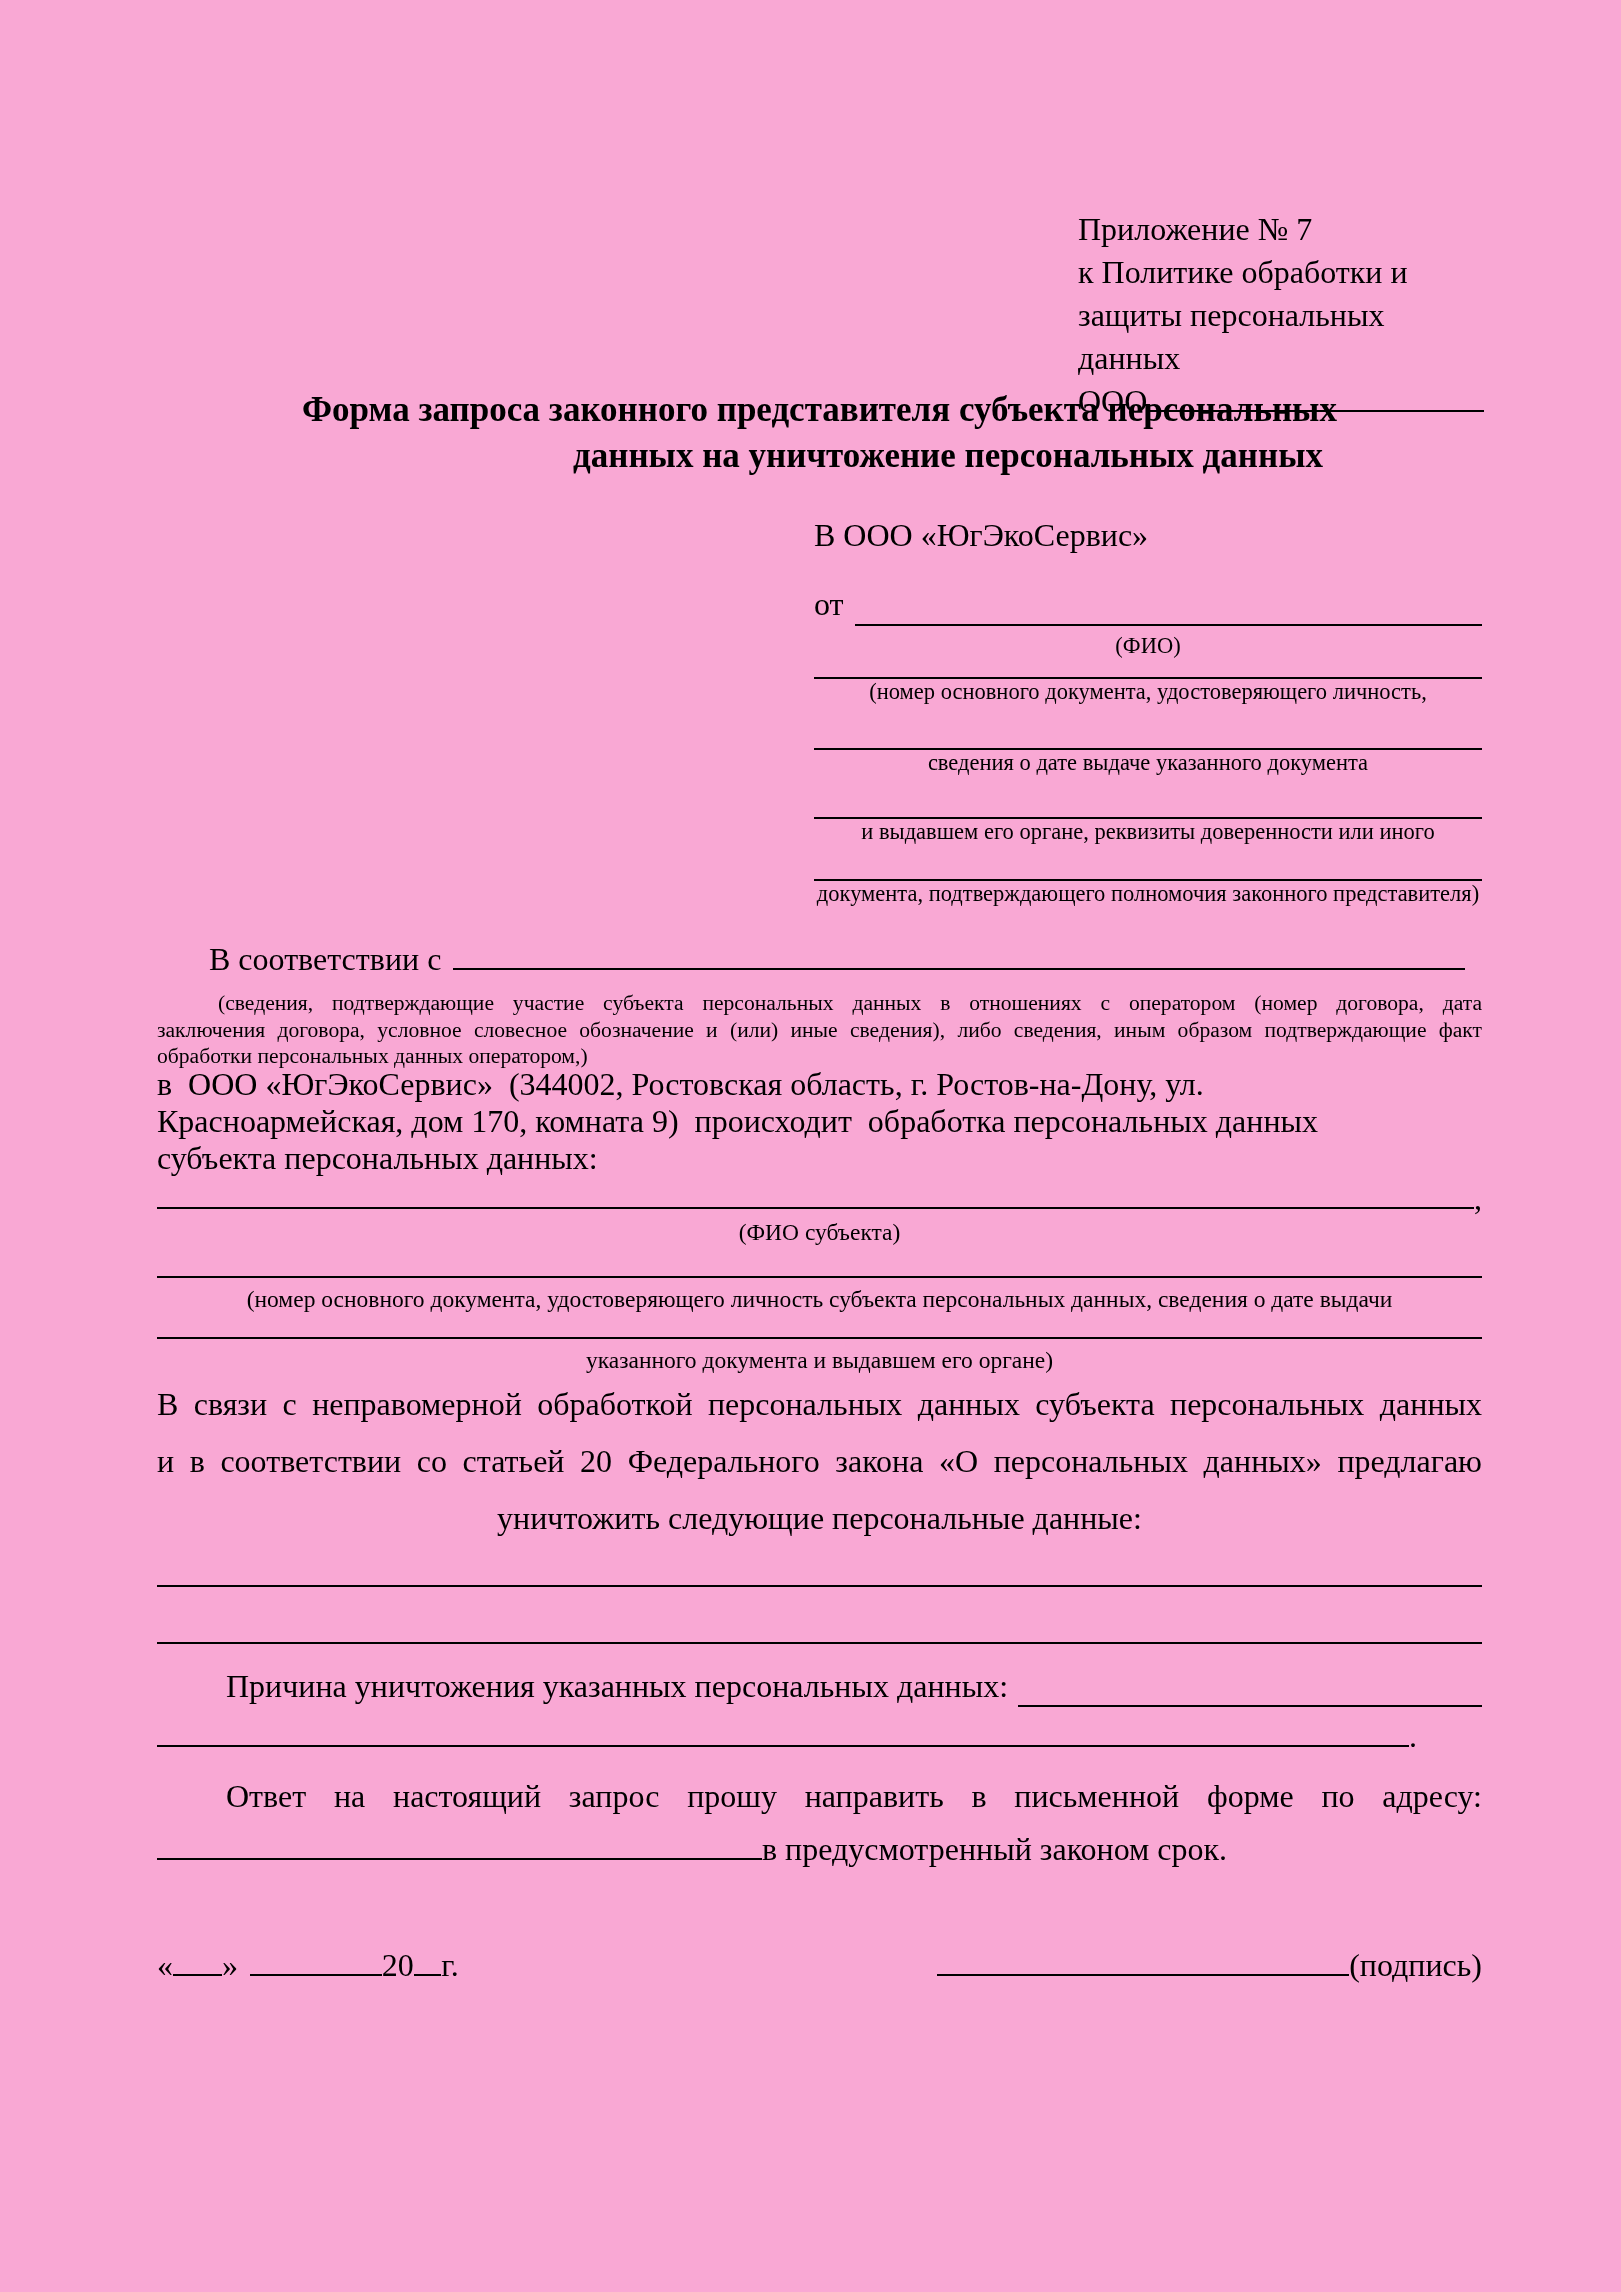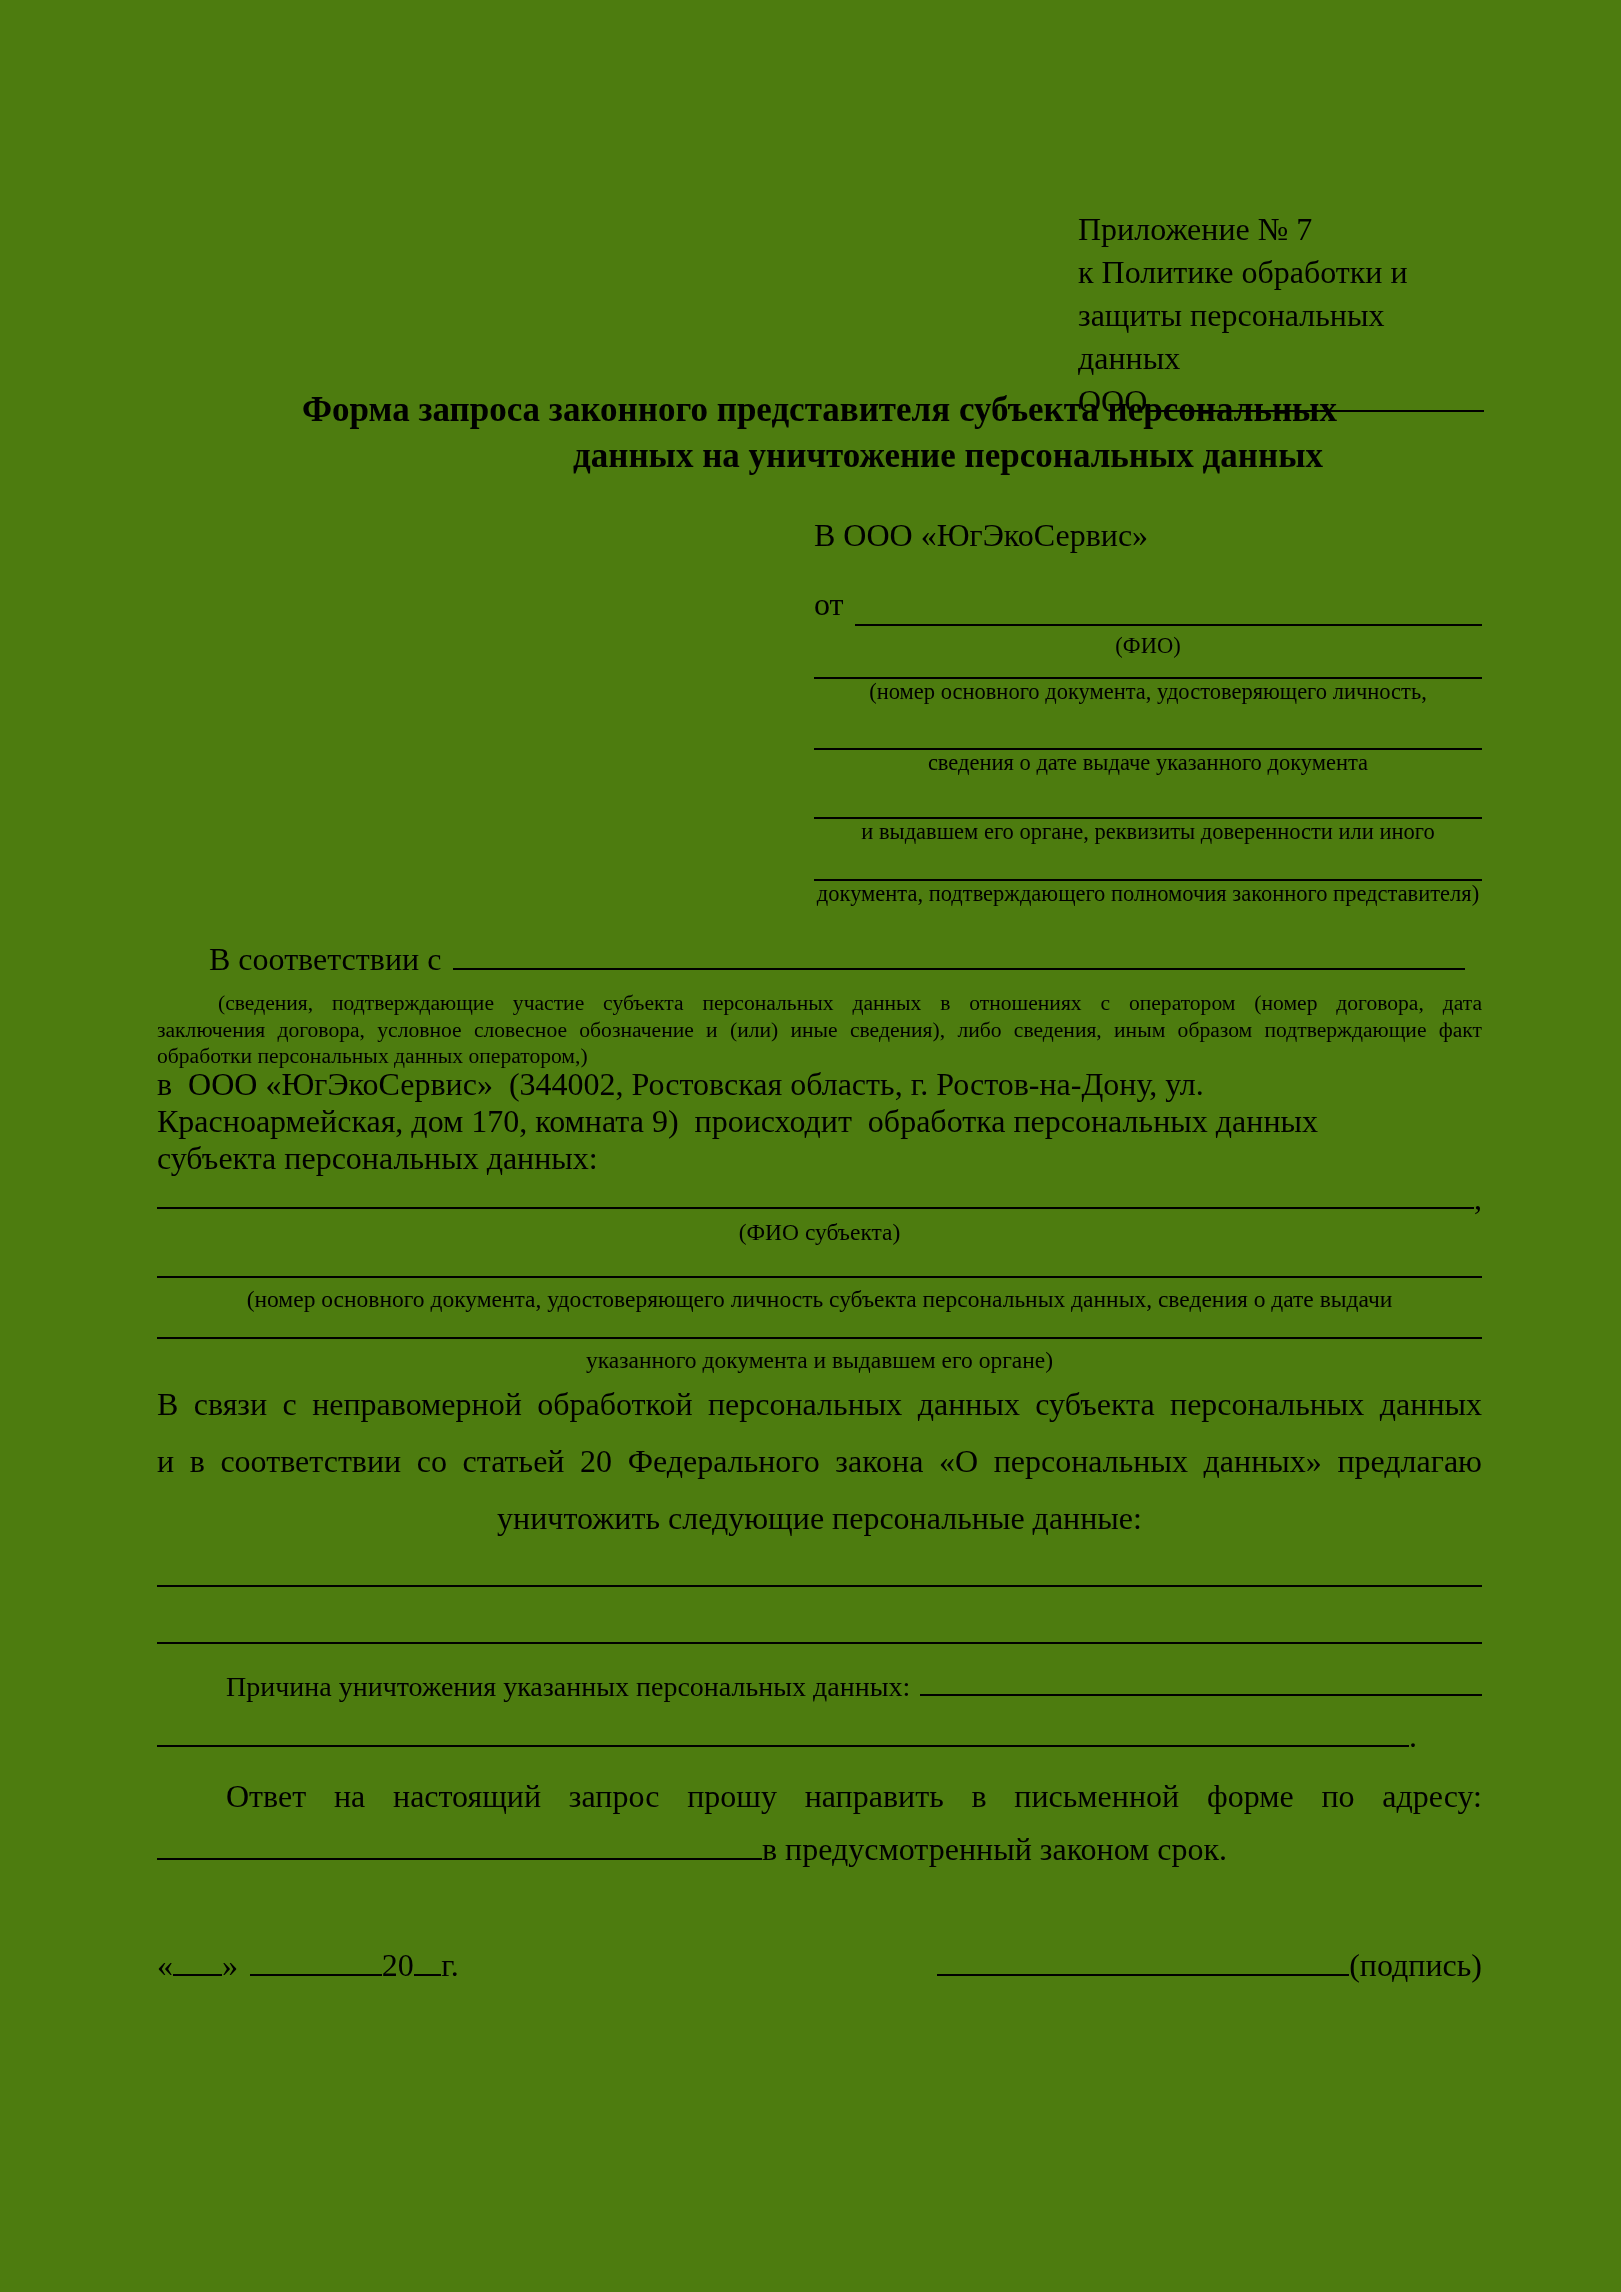--- a/index.html
+++ b/index.html
@@ -1,20 +1,20 @@
 <!DOCTYPE html>
 <html><head>
 <meta charset="utf-8">
 <style>
   * { margin:0; padding:0; box-sizing:border-box; }
   html,body { background:#ffffff; }
   .page {
     position:relative;
     width:1621px; height:2293px;
-    background:#4d7c0f;
+    background:#f9a8d4;
     color:#000;
     font-family:"Liberation Serif","DejaVu Serif",serif;
     overflow:hidden;
   }
   .abs { position:absolute; }
 
   
   .header { left:1078px; top:208px; width:406px; font-size:32px; line-height:43px; }
   .header .frow { display:flex; align-items:baseline; }
 
@@ -57,21 +57,21 @@
   .comma-row { left:157px; top:1182px; width:1325px; font-size:32px; line-height:33px; }
   .cap-mid { left:157px; width:1325px; font-size:23.5px; line-height:27.4px; text-align:center; white-space:nowrap; }
   .uline { left:157px; width:1325px; border-top:2.9px solid #000; height:0; }
 
   
   .request { left:157px; top:1376px; width:1325px; font-size:32px; line-height:57px; }
   .rline { text-align:justify; }
   .rline.plain { text-align:center; }
 
   
-  .reason-row { left:157px; top:1666px; width:1325px; font-size:28px; line-height:41px; }
+  .reason-row { left:157px; top:1666px; width:1325px; font-size:32px; line-height:41px;align-items:flex-end; }
   .reason-row .ind { width:69px; flex:0 0 auto; }
   .reason-row .fill { margin-left:9.8px; }
   .period-row { left:157px; top:1717px; width:1325px; font-size:32px; line-height:39px; }
   .period-row .u-fixed { width:1252px; border-bottom:2.9px solid #000; display:inline-block; }
 
   
   .answer { left:157px; top:1776px; width:1325px; font-size:32px; line-height:41px;
             padding-left:69px; text-align:justify; text-align-last:justify; }
   .tail-row { left:157px; top:1829px; width:1325px; font-size:32px; line-height:41px; }
   .tail-row .u-addr { width:605px; border-bottom:2.9px solid #000; display:inline-block; }

